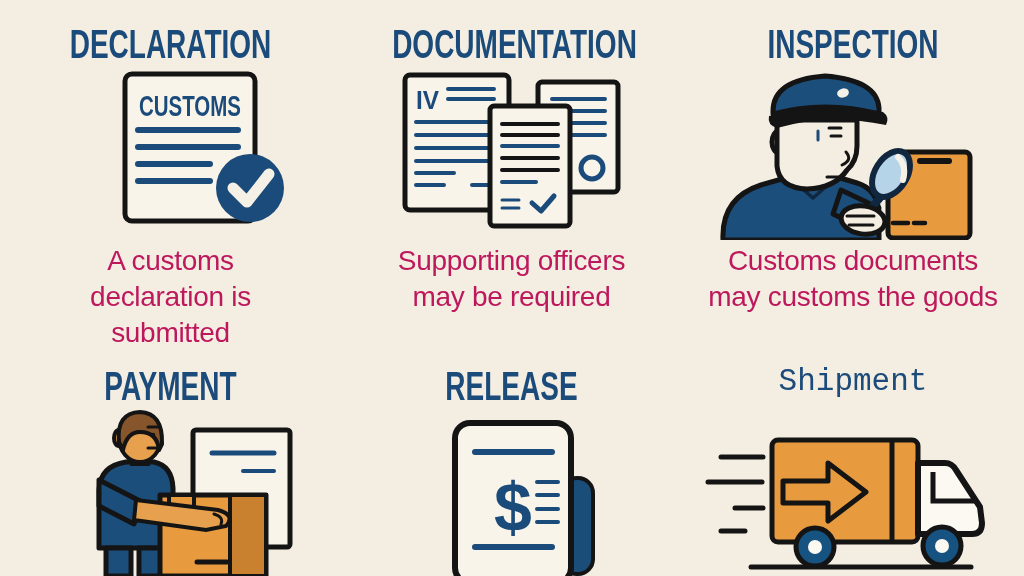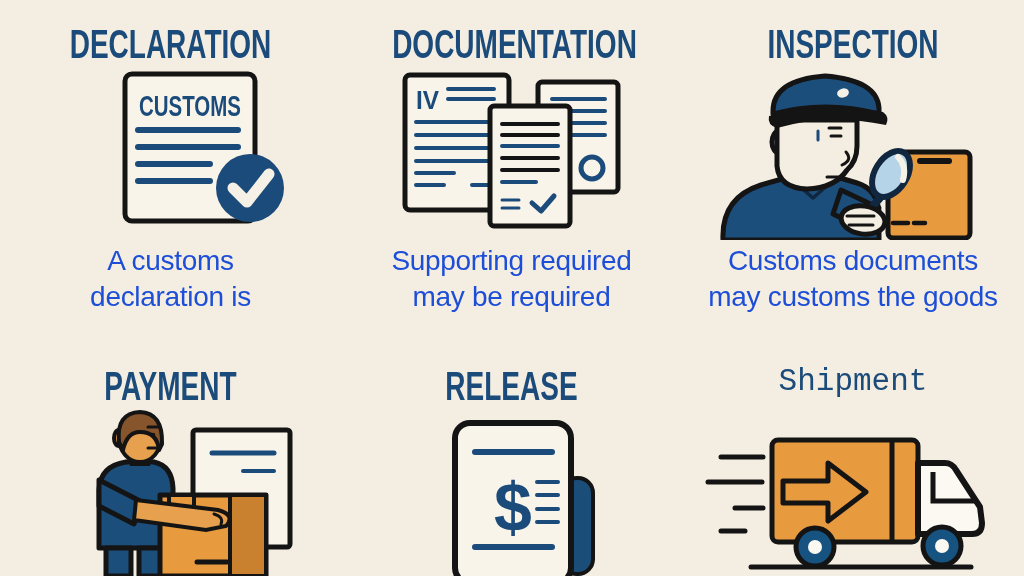--- a/index.html
+++ b/index.html
@@ -22,21 +22,21 @@
     text-align:center; color:#1b4b7a;
     font-size:40px; font-weight:bold; white-space:nowrap;
     transform:scaleX(0.70); transform-origin:50% 50%;
   }
   .row2 .title { top:8px; }
   .title.light {
     font-weight:500; font-size:31px; transform:none;
   }
   .caption {
     position:absolute; top:243px; left:0; right:0; margin:0;
-    text-align:center; color:#1d4ed8;
+    text-align:center; color:#be185d;
     font-size:28px; line-height:36px; letter-spacing:-0.3px;
   }
   .caption span { display:block; }
 
   .icon { position:absolute; }
   #c1 .icon { left:120px; top:70px; width:168px; height:158px; }
   #c2 .icon { left:61px;  top:72px; width:220px; height:158px; }
   #c3 .icon { left:33px;  top:58px; width:280px; height:182px; }
   #c4 .icon { left:90px;  top:52px; width:205px; height:168px; }
   #c5 .icon { left:99px;  top:64px; width:155px; height:156px; }
@@ -70,20 +70,21 @@
         </g>
         <g>
           <circle cx="130" cy="118" r="34" fill="#1b4b7a"></circle>
           <path d="M113,118 L127,132 L149,104" stroke="#f6f1e7" stroke-width="11" fill="none" stroke-linecap="round" stroke-linejoin="round"></path>
         </g>
       </svg>
     </div>
     <p class="caption">
       <span>A customs</span>
       <span>declaration is</span>
+      <span>submitted</span>
     </p>
   </section>
 
   <section class="cell row1" id="c2">
     <h2 class="title">DOCUMENTATION</h2>
     <div class="icon">
       <svg viewBox="0 0 220 158">
         <g>
           <rect x="3" y="3" width="104" height="135" rx="5" class="paper"></rect>
           <text x="14" y="37" class="svg-label" font-size="26" textLength="23" lengthAdjust="spacingAndGlyphs">IV</text>
@@ -102,21 +103,21 @@
           <path class="black-line w4" d="M100,52 H156 M100,63 H156"></path>
           <path class="navy-line w4" d="M100,74 H156"></path>
           <path class="black-line w4" d="M100,86 H156 M100,98 H156"></path>
           <path class="navy-line w4" d="M100,110 H134"></path>
           <path class="navy-line w3" d="M100,128 H117 M100,136 H117"></path>
           <path d="M130,131 L139,139 L152,124" stroke="#1b4b7a" stroke-width="5" fill="none" stroke-linecap="round" stroke-linejoin="round"></path>
         </g>
       </svg>
     </div>
     <p class="caption">
-      <span>Supporting required</span>
+      <span>Supporting officers</span>
       <span>may be required</span>
     </p>
   </section>
 
   <section class="cell row1" id="c3">
     <h2 class="title">INSPECTION</h2>
     <div class="icon">
       <svg viewBox="0 0 280 182">
         <g>
           <path class="navy-fill" d="M8,182 Q6,140 46,127 L74,119 Q84,130 98,130 Q114,130 122,119 L142,125 Q162,131 164,154 L164,182 Z"></path>

